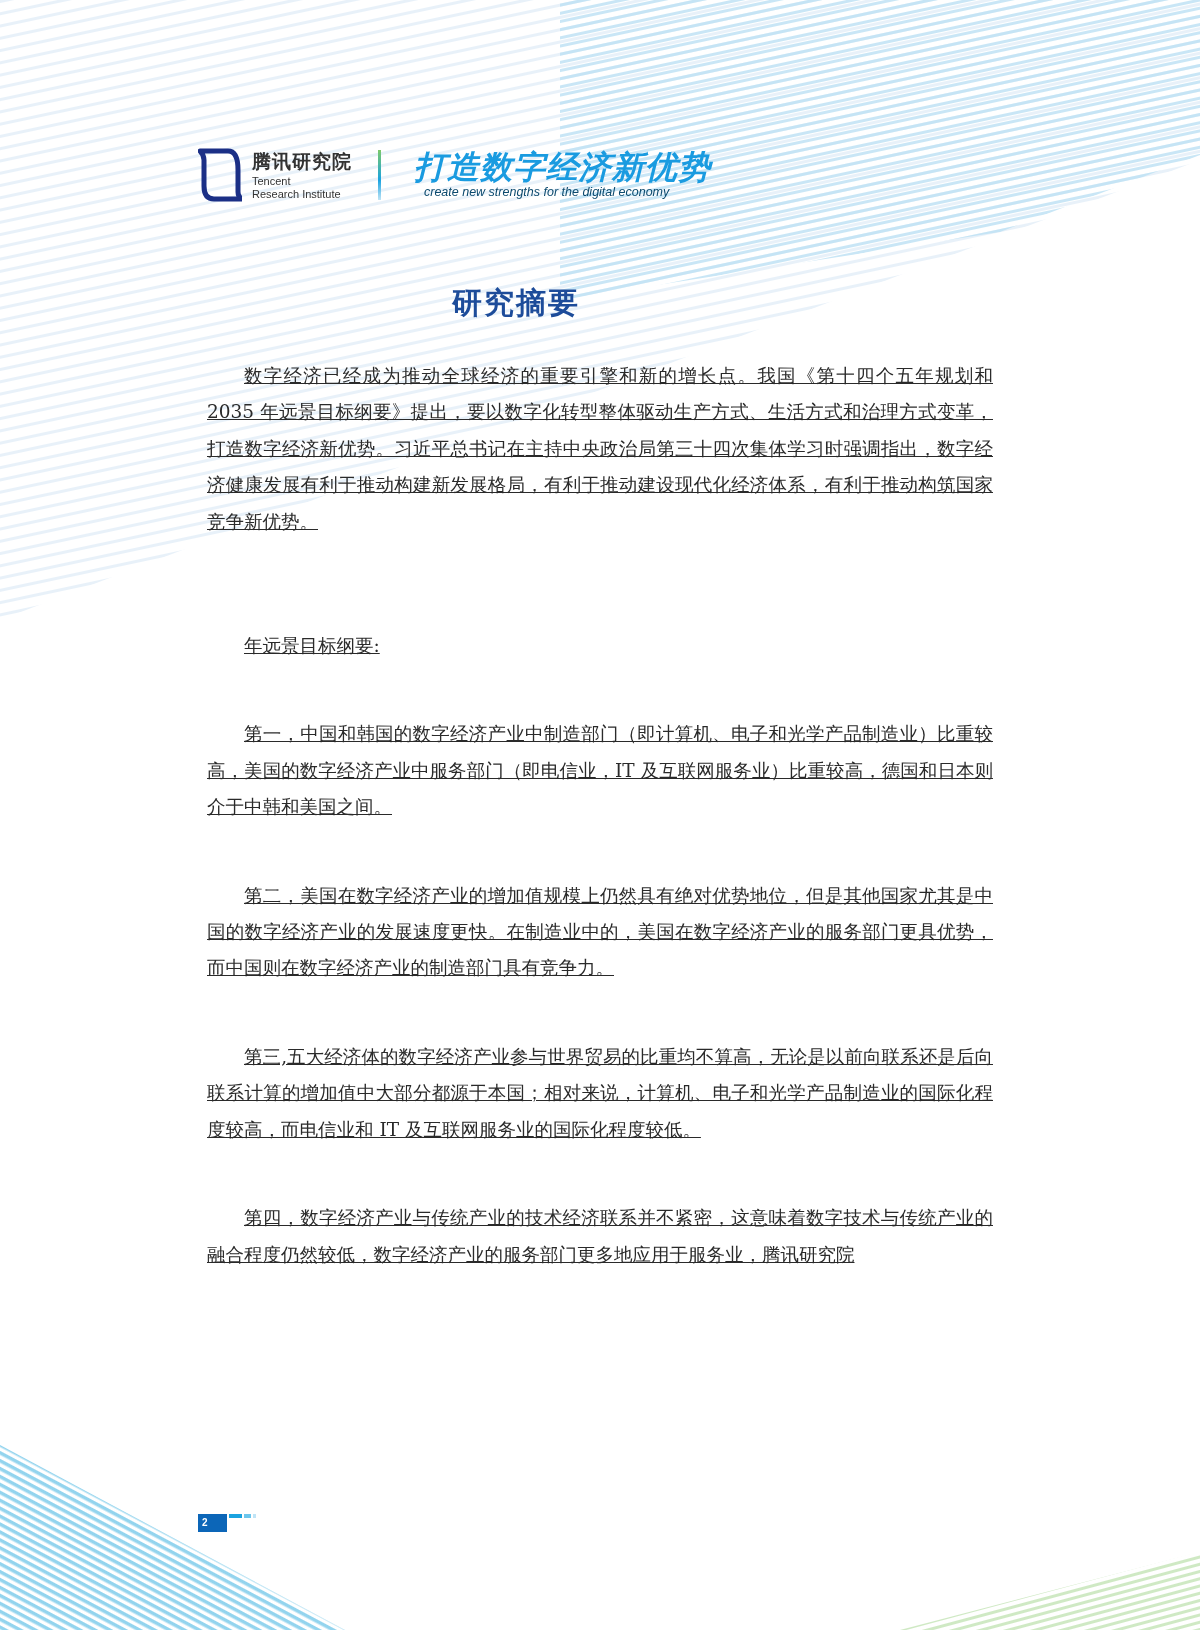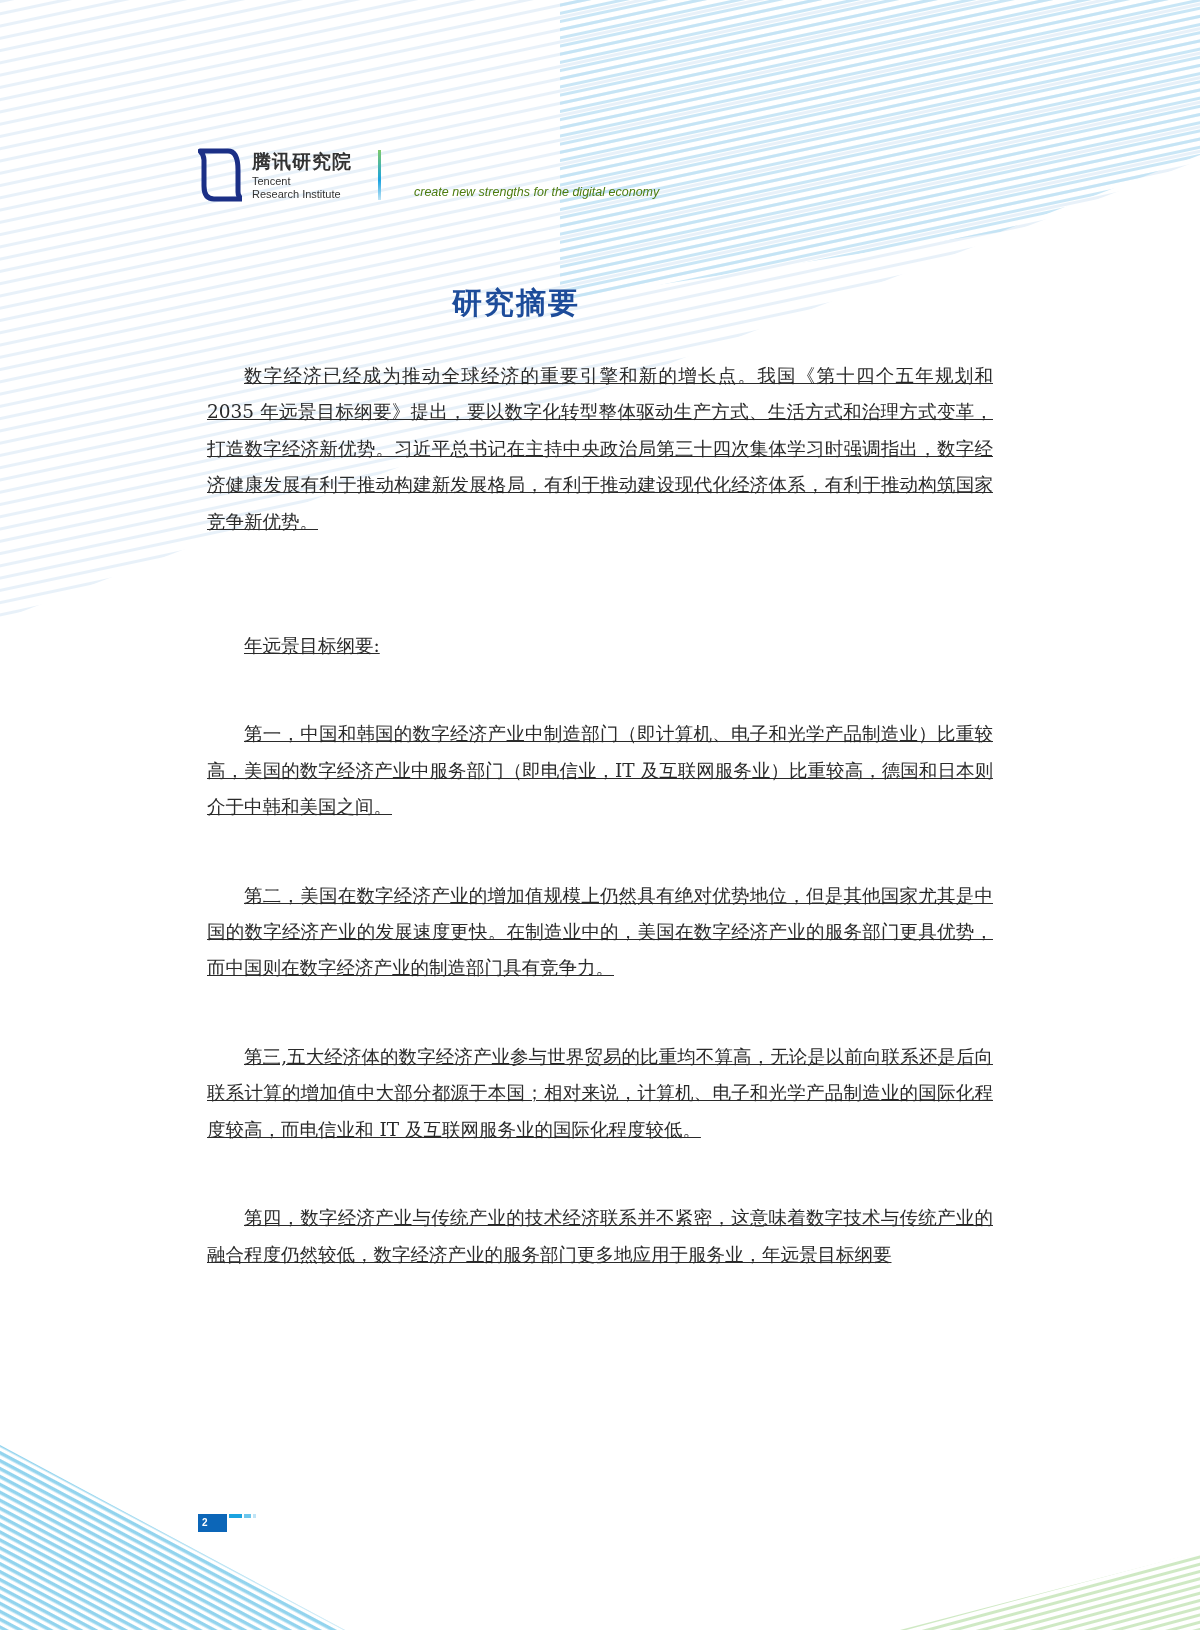--- a/index.html
+++ b/index.html
@@ -9,21 +9,21 @@
     font-family: "DejaVu Sans", "Liberation Sans", sans-serif;
   }
   .bg-layer { position: absolute; inset: 0; pointer-events: none; }
   .header { position: absolute; left: 198px; top: 146px; height: 60px; width: 520px; }
   .logo-icon { position: absolute; left: 0; top: 2px; width: 44px; height: 54px; }
   .logo-cn { position: absolute; left: 54px; top: 3px; font-size: 19px; font-weight: bold; color: #333; letter-spacing: 1px; white-space: nowrap; }
   .logo-en1 { position: absolute; left: 54px; top: 29px; font-size: 11px; color: #333; white-space: nowrap; font-family: "Liberation Sans", sans-serif; }
   .logo-en2 { position: absolute; left: 54px; top: 42px; font-size: 11px; color: #333; white-space: nowrap; font-family: "Liberation Sans", sans-serif; }
   .divider { position: absolute; left: 180px; top: 4px; width: 3px; height: 50px; background: linear-gradient(#7cc96a, #1aa3e0 60%, #bfe4f6); }
   .tagline-cn { position: absolute; left: 216px; top: 0px; font-size: 32px; font-weight: bold; font-style: italic; color: #1a9be0; letter-spacing: 1px; white-space: nowrap; }
-  .tagline-en { position: absolute; left: 216px; top: 39px; font-size: 12.5px; font-style: italic; color: #4d7c0f; white-space: nowrap; font-family: "Liberation Sans", sans-serif; }
+  .tagline-en { position: absolute; left: 226px; top: 39px; font-size: 12.5px; font-style: italic; color: #0c4a6e; white-space: nowrap; font-family: "Liberation Sans", sans-serif; }
 
   .title { position: absolute; left: 0; width: 1032px; top: 283px; text-align: center; font-size: 30px; font-weight: bold; color: #1d4c9a; letter-spacing: 2px; }
 
   .content { position: absolute; left: 199px; top: 350px; width: 802px; color: #2a2a2a; font-family: "DejaVu Serif", "Liberation Serif", serif; font-size: 18.5px; line-height: 36.4px; }
   .para { margin: 8px; text-indent: 2em; text-align: justify; text-decoration: underline; }
   .gap1 { height: 36px; }
 
   .page-num { position: absolute; left: 198px; top: 1514px; width: 29px; height: 18px; background: #0c66b8; color: #fff; font-size: 10px; font-weight: bold; line-height: 18px; padding-left: 4px; box-sizing: border-box; font-family: "Liberation Sans", sans-serif; }
   .dash { position: absolute; top: 1514px; height: 4px; }
 </style>
@@ -56,36 +56,37 @@
 </svg>
 
 <div class="header">
   <svg class="logo-icon" viewBox="0 0 44 54">
     <path d="M2 3 L30 3 C38 3 40 12 40 22 L40 44 C40 48 42 50 44 51 L16 51 C8 51 6 45 6 38 L6 12 C6 8 4 5 2 3 Z" fill="none" stroke="#1b2f86" stroke-width="5" stroke-linejoin="round"></path>
   </svg>
   <div class="logo-cn">腾讯研究院</div>
   <div class="logo-en1">Tencent</div>
   <div class="logo-en2">Research Institute</div>
   <div class="divider"></div>
+  <div class="tagline-cn">打造数字经济新优势</div>
   <div class="tagline-en">create new strengths for the digital economy</div>
 </div>
 
 <div class="title">研究摘要</div>
 
 <div class="content">
   <p class="para">数字经济已经成为推动全球经济的重要引擎和新的增长点。我国《第十四个五年规划和 2035 年远景目标纲要》提出，要以数字化转型整体驱动生产方式、生活方式和治理方式变革，打造数字经济新优势。习近平总书记在主持中央政治局第三十四次集体学习时强调指出，数字经济健康发展有利于推动构建新发展格局，有利于推动建设现代化经济体系，有利于推动构筑国家竞争新优势。</p>
   <div class="gap1"></div>
   <div class="gap1"></div>
   <p class="para">年远景目标纲要:</p>
   <div class="gap1"></div>
   <p class="para">第一，中国和韩国的数字经济产业中制造部门（即计算机、电子和光学产品制造业）比重较高，美国的数字经济产业中服务部门（即电信业，IT 及互联网服务业）比重较高，德国和日本则介于中韩和美国之间。</p>
   <div class="gap1"></div>
   <p class="para">第二，美国在数字经济产业的增加值规模上仍然具有绝对优势地位，但是其他国家尤其是中国的数字经济产业的发展速度更快。在制造业中的，美国在数字经济产业的服务部门更具优势，而中国则在数字经济产业的制造部门具有竞争力。</p>
   <div class="gap1"></div>
   <p class="para">第三,五大经济体的数字经济产业参与世界贸易的比重均不算高，无论是以前向联系还是后向联系计算的增加值中大部分都源于本国；相对来说，计算机、电子和光学产品制造业的国际化程度较高，而电信业和 IT 及互联网服务业的国际化程度较低。</p>
   <div class="gap1"></div>
-  <p class="para">第四，数字经济产业与传统产业的技术经济联系并不紧密，这意味着数字技术与传统产业的融合程度仍然较低，数字经济产业的服务部门更多地应用于服务业，年远景目标纲要</p>
+  <p class="para">第四，数字经济产业与传统产业的技术经济联系并不紧密，这意味着数字技术与传统产业的融合程度仍然较低，数字经济产业的服务部门更多地应用于服务业，腾讯研究院</p>
 </div>
 
 <div class="page-num">2</div>
 <div class="dash" style="left:229px;width:13px;background:#1aa3e0;"></div>
 <div class="dash" style="left:244px;width:7px;background:#6cc6ec;"></div>
 <div class="dash" style="left:253px;width:3px;background:#bfe4f6;"></div>
 
 </body></html>

